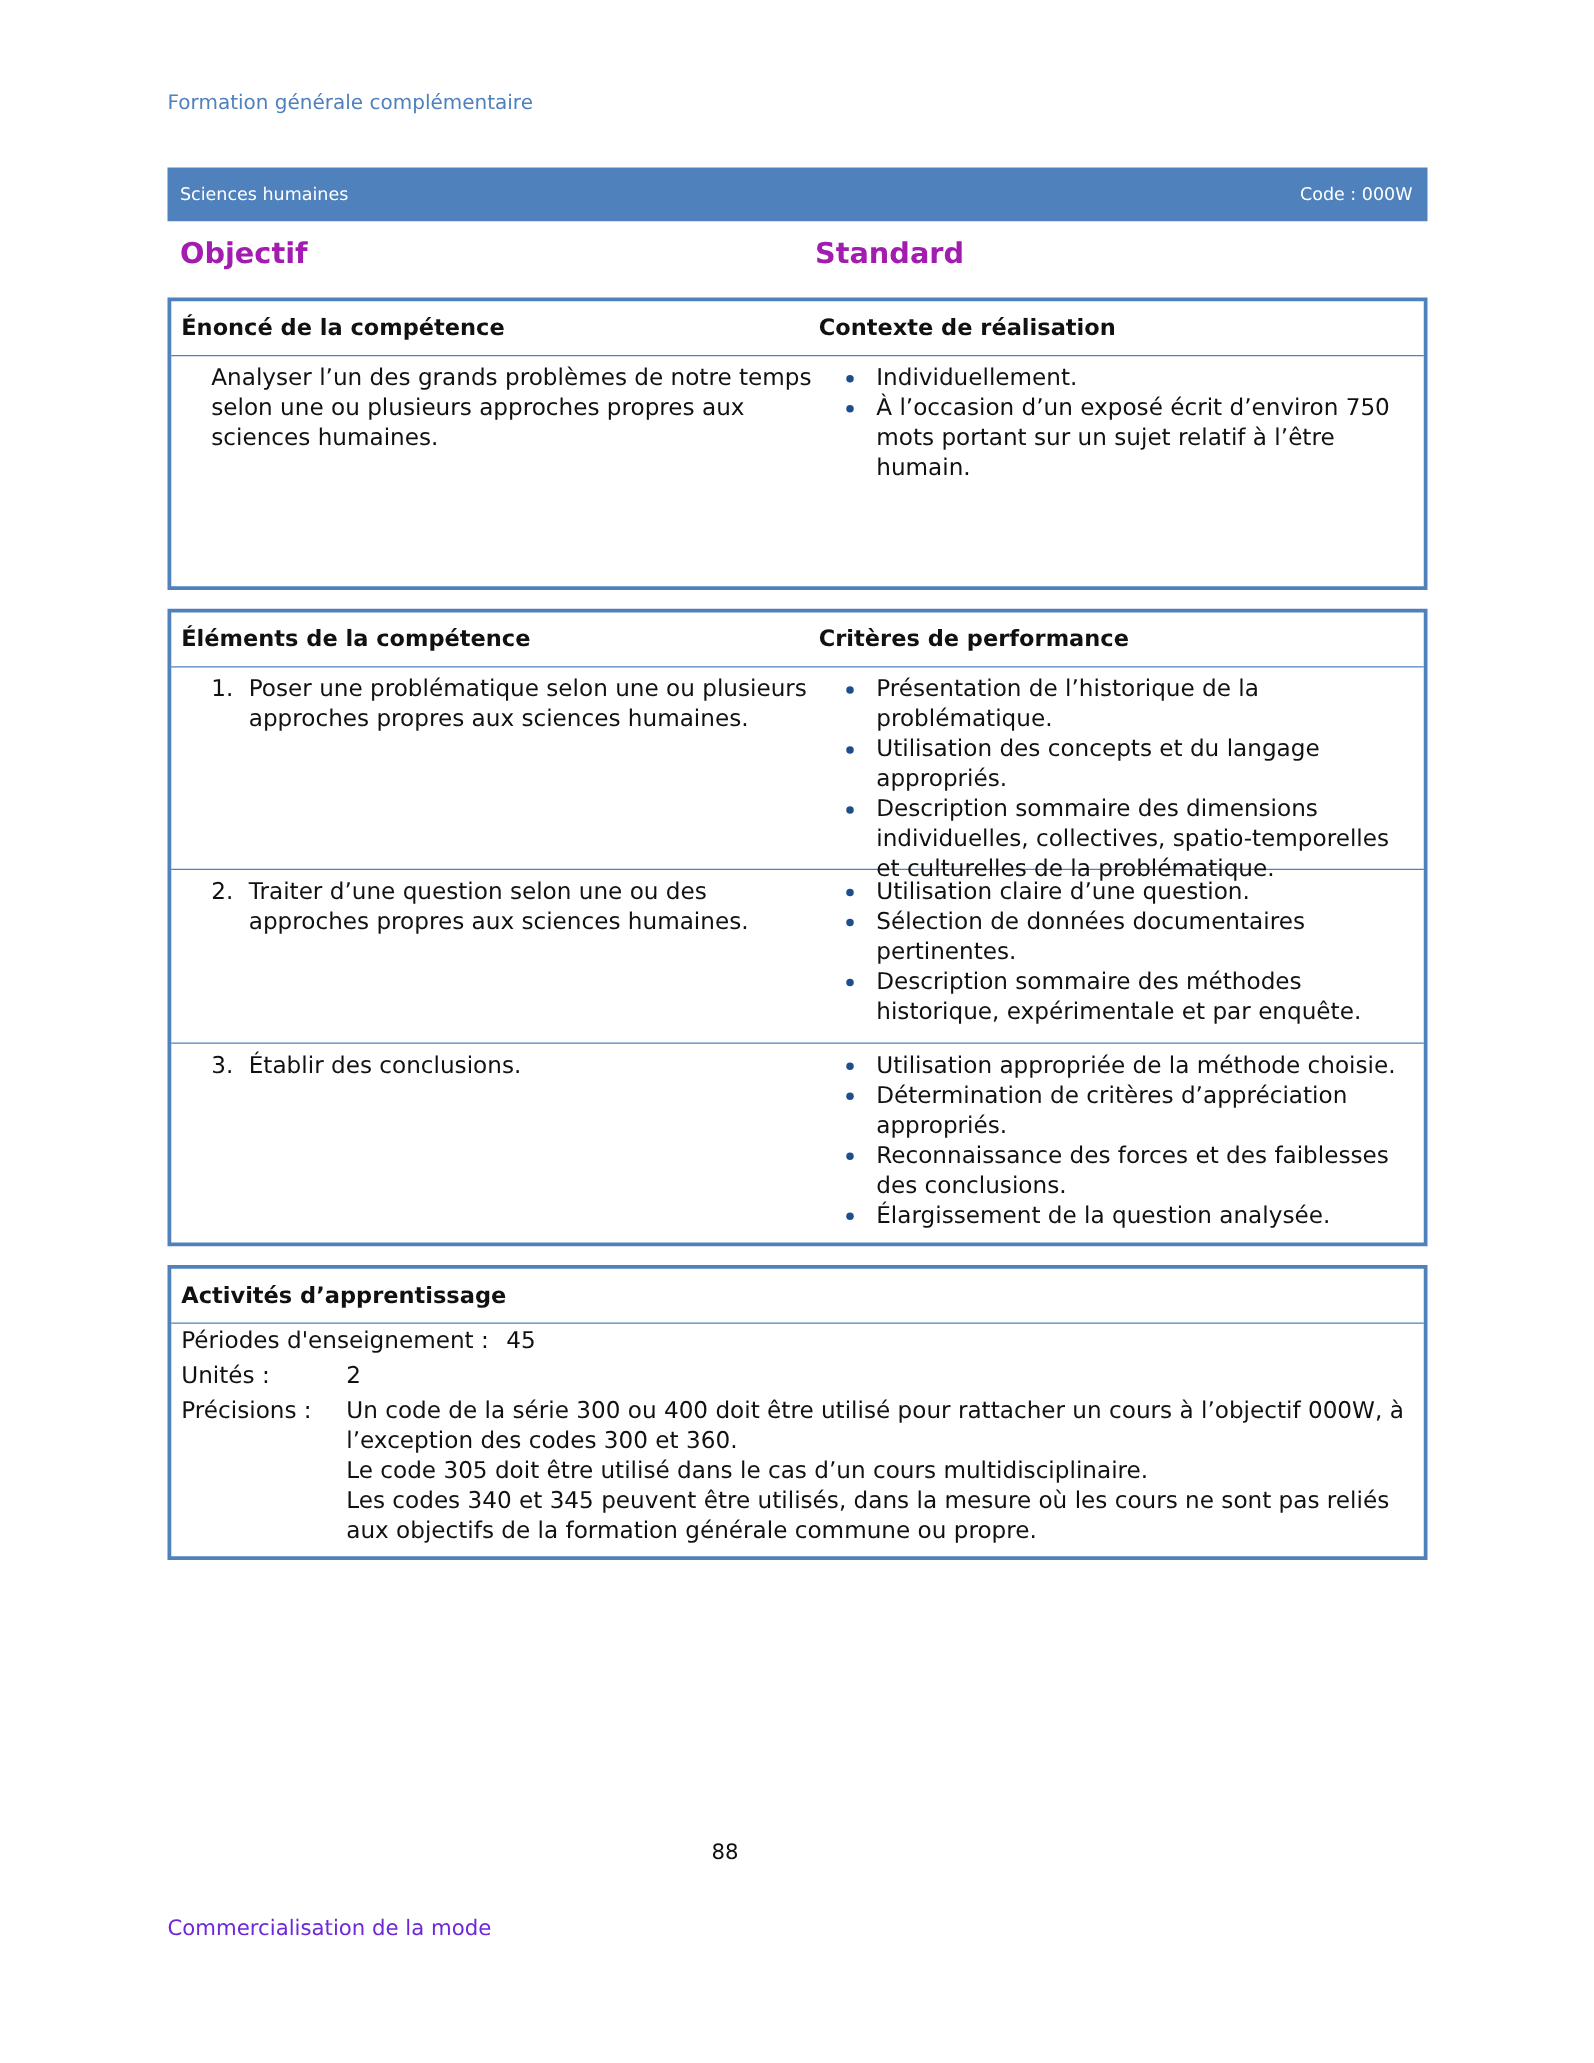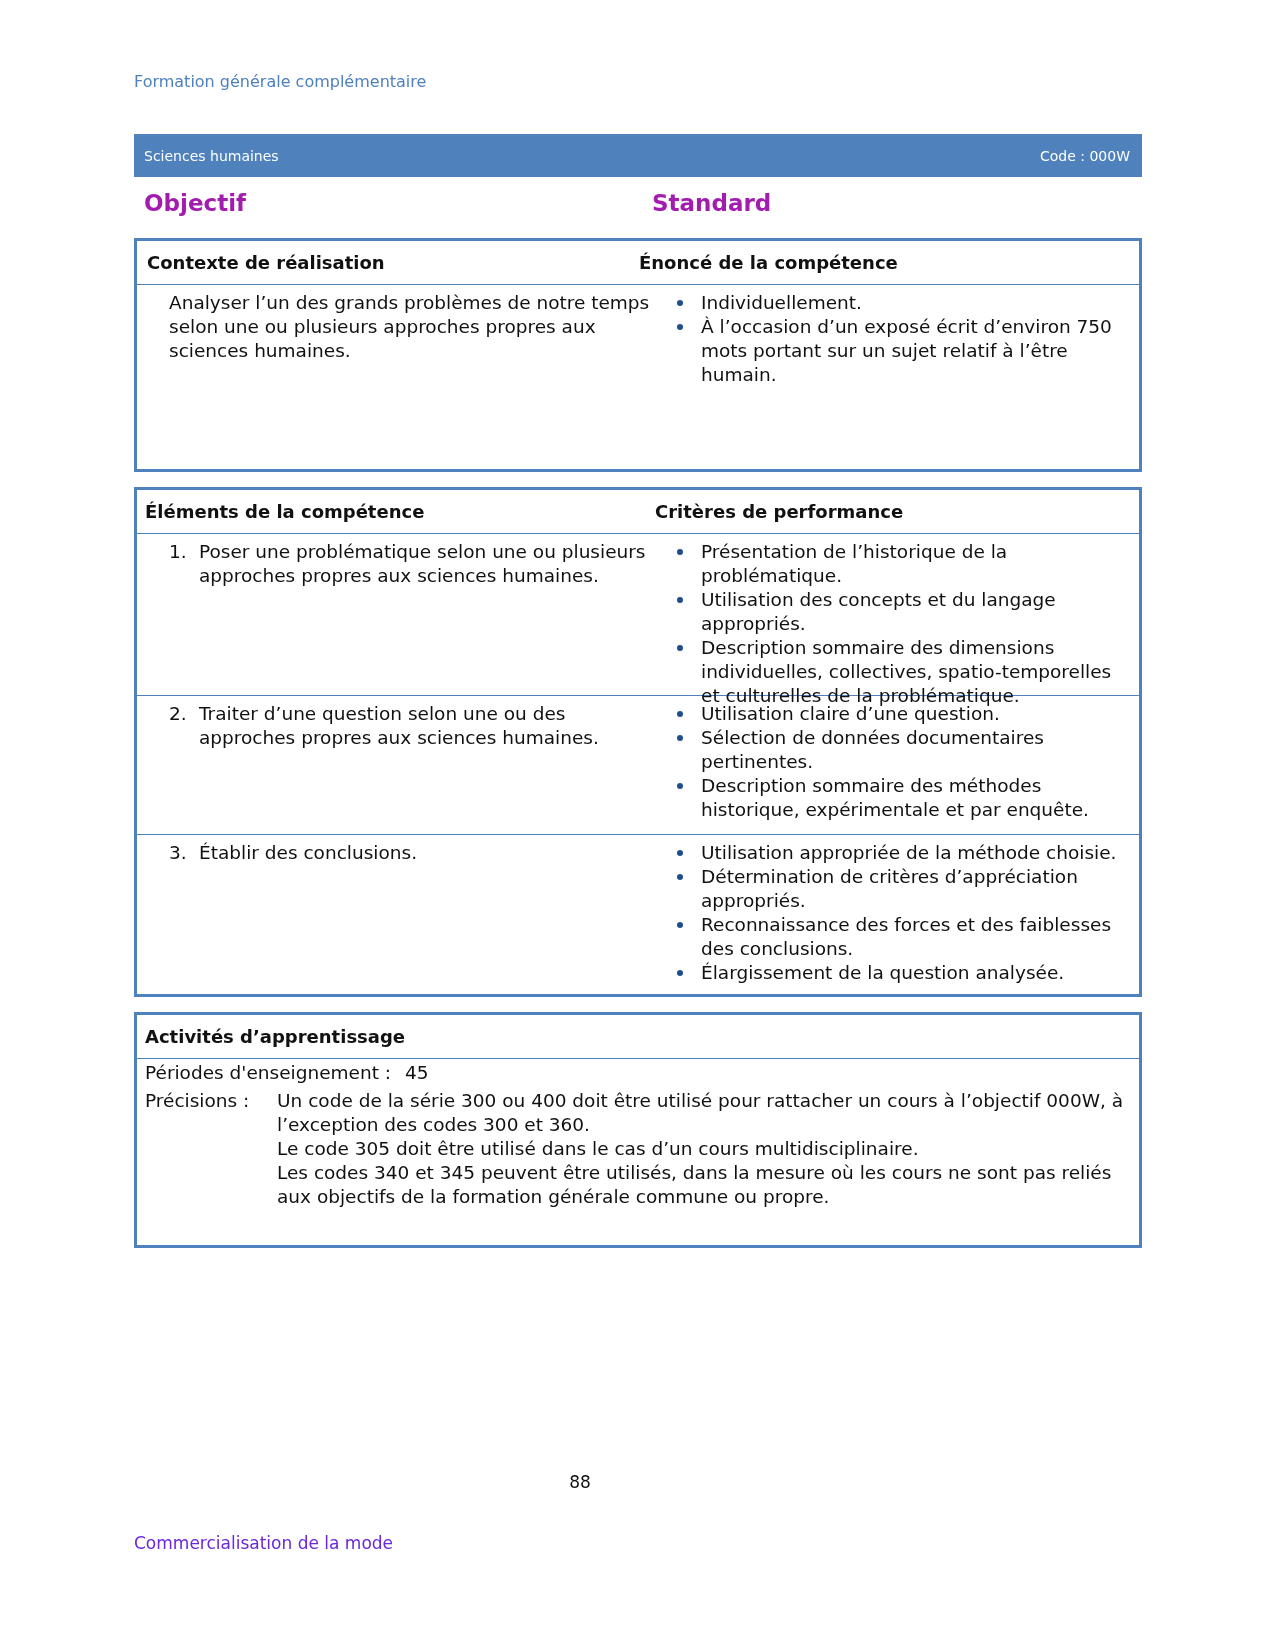--- a/index.html
+++ b/index.html
@@ -47,22 +47,22 @@
   <span>Code : 000W</span>
 </div>
 
 <div class="col-heads">
   <span class="col-head obj">Objectif</span>
   <span class="col-head std">Standard</span>
 </div>
 
 <div class="box" style="top:238px; height:234px;">
   <div class="box-head">
+    <span class="h l">Énoncé de la compétence</span>
     <span class="h r">Contexte de réalisation</span>
-    <span class="h l">Énoncé de la compétence</span>
   </div>
   <div class="row">
     <div class="cell-l">Analyser l’un des grands problèmes de notre temps selon une ou plusieurs approches propres aux sciences humaines.</div>
     <div class="cell-r">
       <ul class="bl">
         <li><span class="bullet"></span><span>Individuellement.</span></li>
         <li><span class="bullet"></span><span>À l’occasion d’un exposé écrit d’environ 750 mots portant sur un sujet relatif à l’être humain.</span></li>
       </ul>
     </div>
   </div>
@@ -126,20 +126,24 @@
 
 <div class="box" style="top:1012px; height:236px;">
   <div class="box-head">
     <span class="h">Activités d’apprentissage</span>
   </div>
   <div class="act-body">
     <div class="act-line periods">
       <span class="lbl">Périodes d'enseignement :</span>
       <span class="val">45</span>
     </div>
+    <div class="act-line units">
+      <span class="lbl">Unités :</span>
+      <span class="val">2</span>
+    </div>
     <div class="act-line prec">
       <span class="lbl">Précisions :</span>
       <div class="prec-text">
         <p>Un code de la série 300 ou 400 doit être utilisé pour rattacher un cours à l’objectif 000W, à l’exception des codes 300 et 360.</p>
         <p>Le code 305 doit être utilisé dans le cas d’un cours multidisciplinaire.</p>
         <p>Les codes 340 et 345 peuvent être utilisés, dans la mesure où les cours ne sont pas reliés aux objectifs de la formation générale commune ou propre.</p>
       </div>
     </div>
   </div>
 </div>

